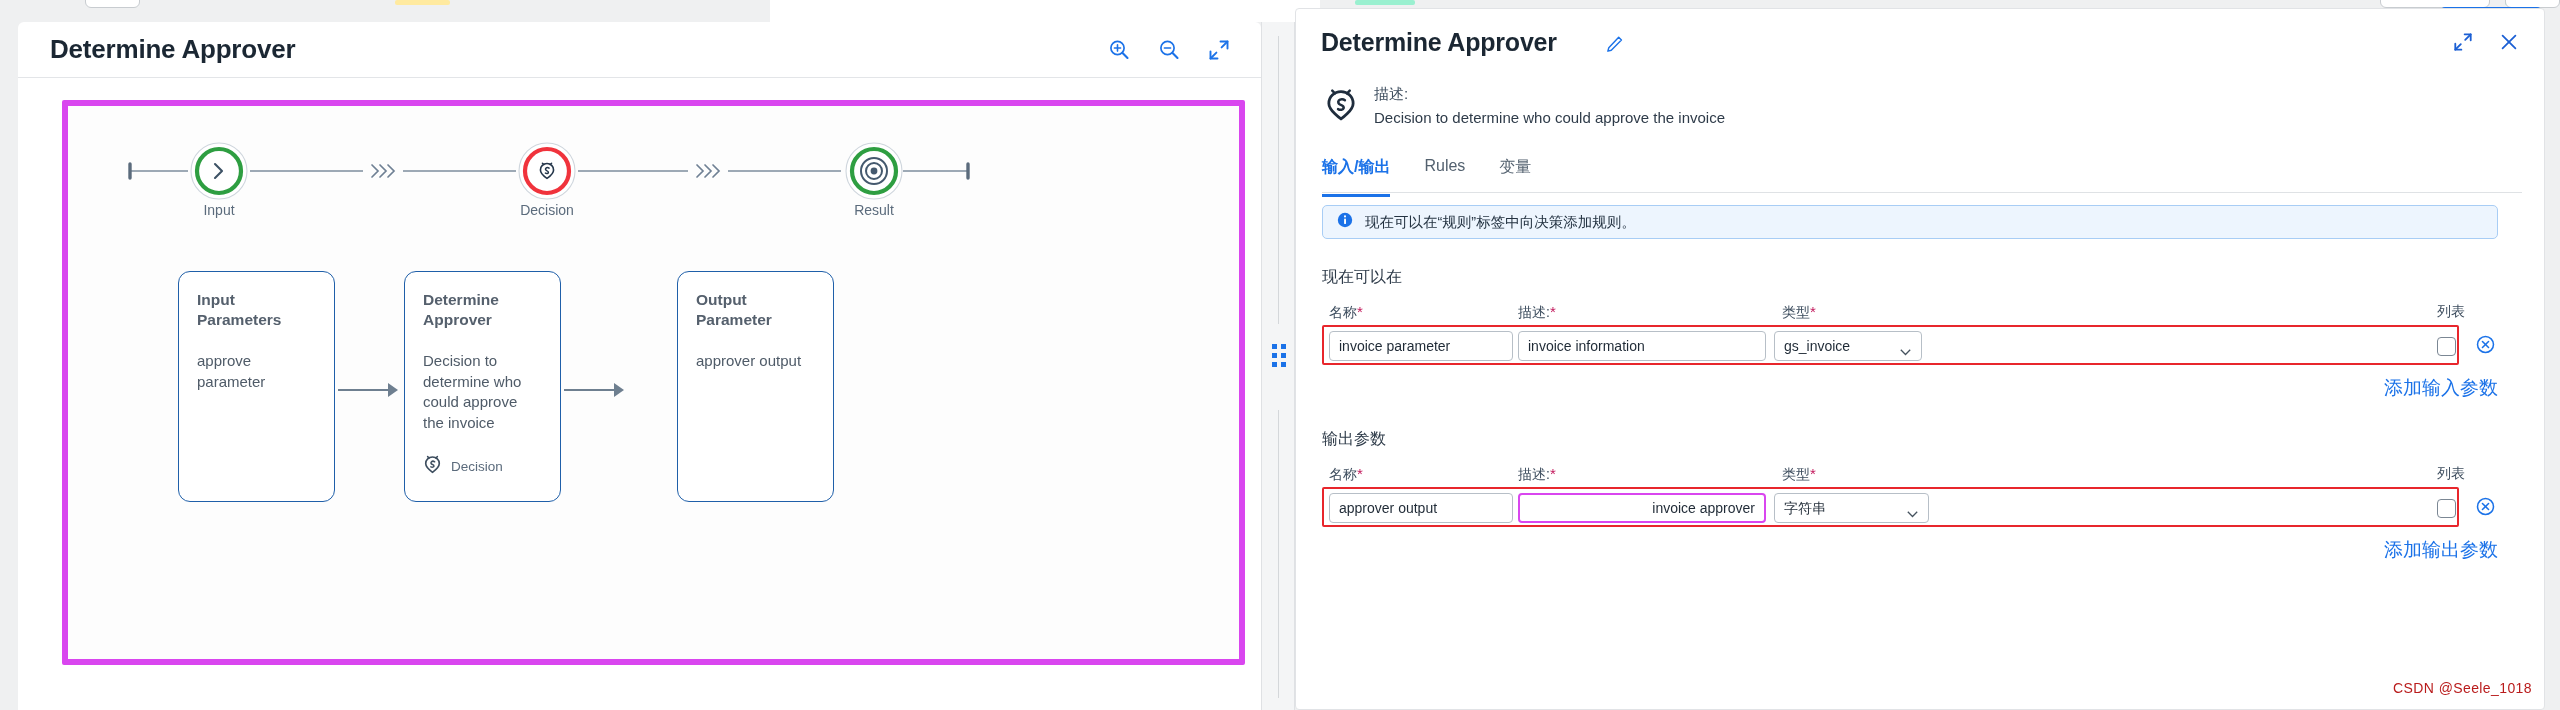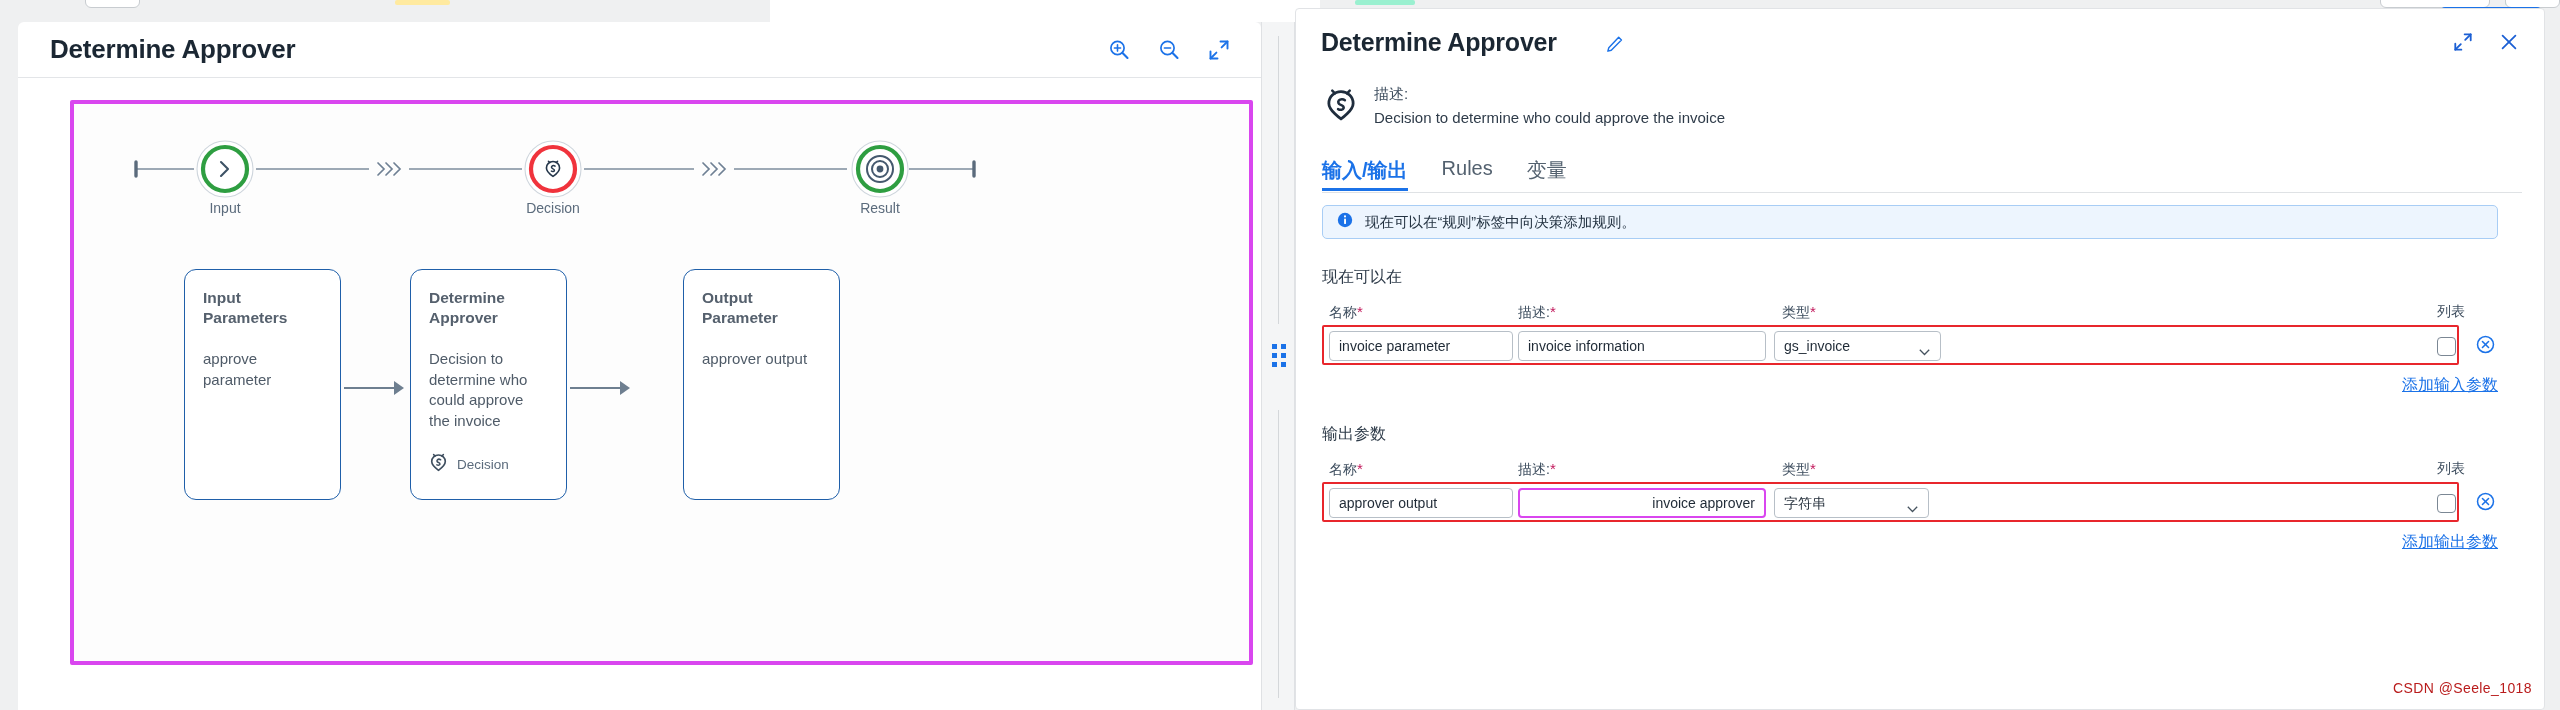--- a/index.html
+++ b/index.html
@@ -44,24 +44,24 @@
     letter-spacing: -0.2px;
   }
   .left-header-icons {
     position: absolute; right: 30px; top: 0; height: 56px;
     display: flex; align-items: center; gap: 26px;
   }
   .icon-btn { width: 24px; height: 24px; display: block; cursor: pointer; }
 
   
   .canvas {
-    position: absolute; left: 52px; top: 78px;
+    position: absolute; left: 44px; top: 78px;
     width: 1183px; height: 565px;
     background: #fdfdfd;
-    border: 4px solid #d946ef;
+    border: 6px solid #d946ef;
     border-radius: 2px;
   }
 
   
   .rail { position: absolute; left: 0; top: 10px; width: 1183px; height: 130px; }
   .rail-label {
     position: absolute; font-size: 14px; color: #5b6b7c;
     text-align: center; width: 160px;
   }
 
@@ -135,21 +135,21 @@
   .desc-icon { flex: 0 0 auto; margin-top: 3px; }
   .desc-label { font-size: 15px; color: #3d4d5e; margin-bottom: 5px; }
   .desc-text { font-size: 15px; color: #2e3b49; }
 
   .tabs {
     position: absolute; left: 26px; top: 148px; right: 22px; height: 36px;
     border-bottom: 1px solid #dfe2e5;
     display: flex; align-items: flex-start; gap: 34px;
   }
   .tab {
-    font-size: 20px; color: #53616f; padding-bottom: 6px; cursor: pointer;
+    font-size: 16px; color: #53616f; padding-bottom: 18px; cursor: pointer;
     position: relative; white-space: nowrap;
   }
   .tab.active { color: #1b72e8; font-weight: bold; }
   .tab.active:after {
     content: ""; position: absolute; left: 0; right: 0; bottom: -1px;
     height: 3px; background: #1b72e8;
   }
 
   .content {
     position: absolute; left: 26px; top: 196px; right: 22px; bottom: 0;
@@ -199,22 +199,22 @@
     position: absolute; display: flex; align-items: center; gap: 20px;
     top: 8px;
   }
   .cbx {
     width: 19px; height: 19px; border: 1px solid #7b8794; border-radius: 4px;
     background: #fff; cursor: pointer;
   }
   .del-btn { cursor: pointer; }
 
   .add-link {
-    font-size: 16px; color: #1b72e8; cursor: pointer; text-align: right;
-    width: 1176px; margin-top: 10px; text-decoration: underline;
+    font-size: 19px; color: #1b72e8; cursor: pointer; text-align: right;
+    width: 1176px; margin-top: 10px;
   }
 
   
   .save-wrap {
     position: absolute; right: 19px; top: 7px;
     height: 29px; display: flex; align-items: stretch;
     background: #1b72e8; border-radius: 4px; cursor: pointer;
   }
   .save-label {
     display: flex; align-items: center; padding: 0 13px 0 15px;
@@ -460,21 +460,21 @@
       </div>
       <div class="col-head" style="left:460px;">
         <span>类型</span><span class="req">*</span>
       </div>
       <div class="col-head" style="left:1115px;">列表</div>
     </div>
 
     <div class="param-row">
       <input class="field" style="left: 5px; width: 184px;" value="invoice parameter">
       <input class="field" style="left: 194px; width: 248px;" value="invoice information">
-      <div class="select-wrap" style="left:450px; width:167px;">
+      <div class="select-wrap" style="left:450px; width:148px;">
         <select>
           <option>gs_invoice</option>
         </select>
         <span class="chev-down">
           <svg width="11" height="7" viewBox="0 0 11 7">
               <path d="M0.8 0.8 L5.5 5.5 L10.2 0.8" stroke="#46535f" stroke-width="1.3" fill="none"></path>
             </svg>
         </span>
       </div>
       <div class="row-tools" style="left:1113px;">

